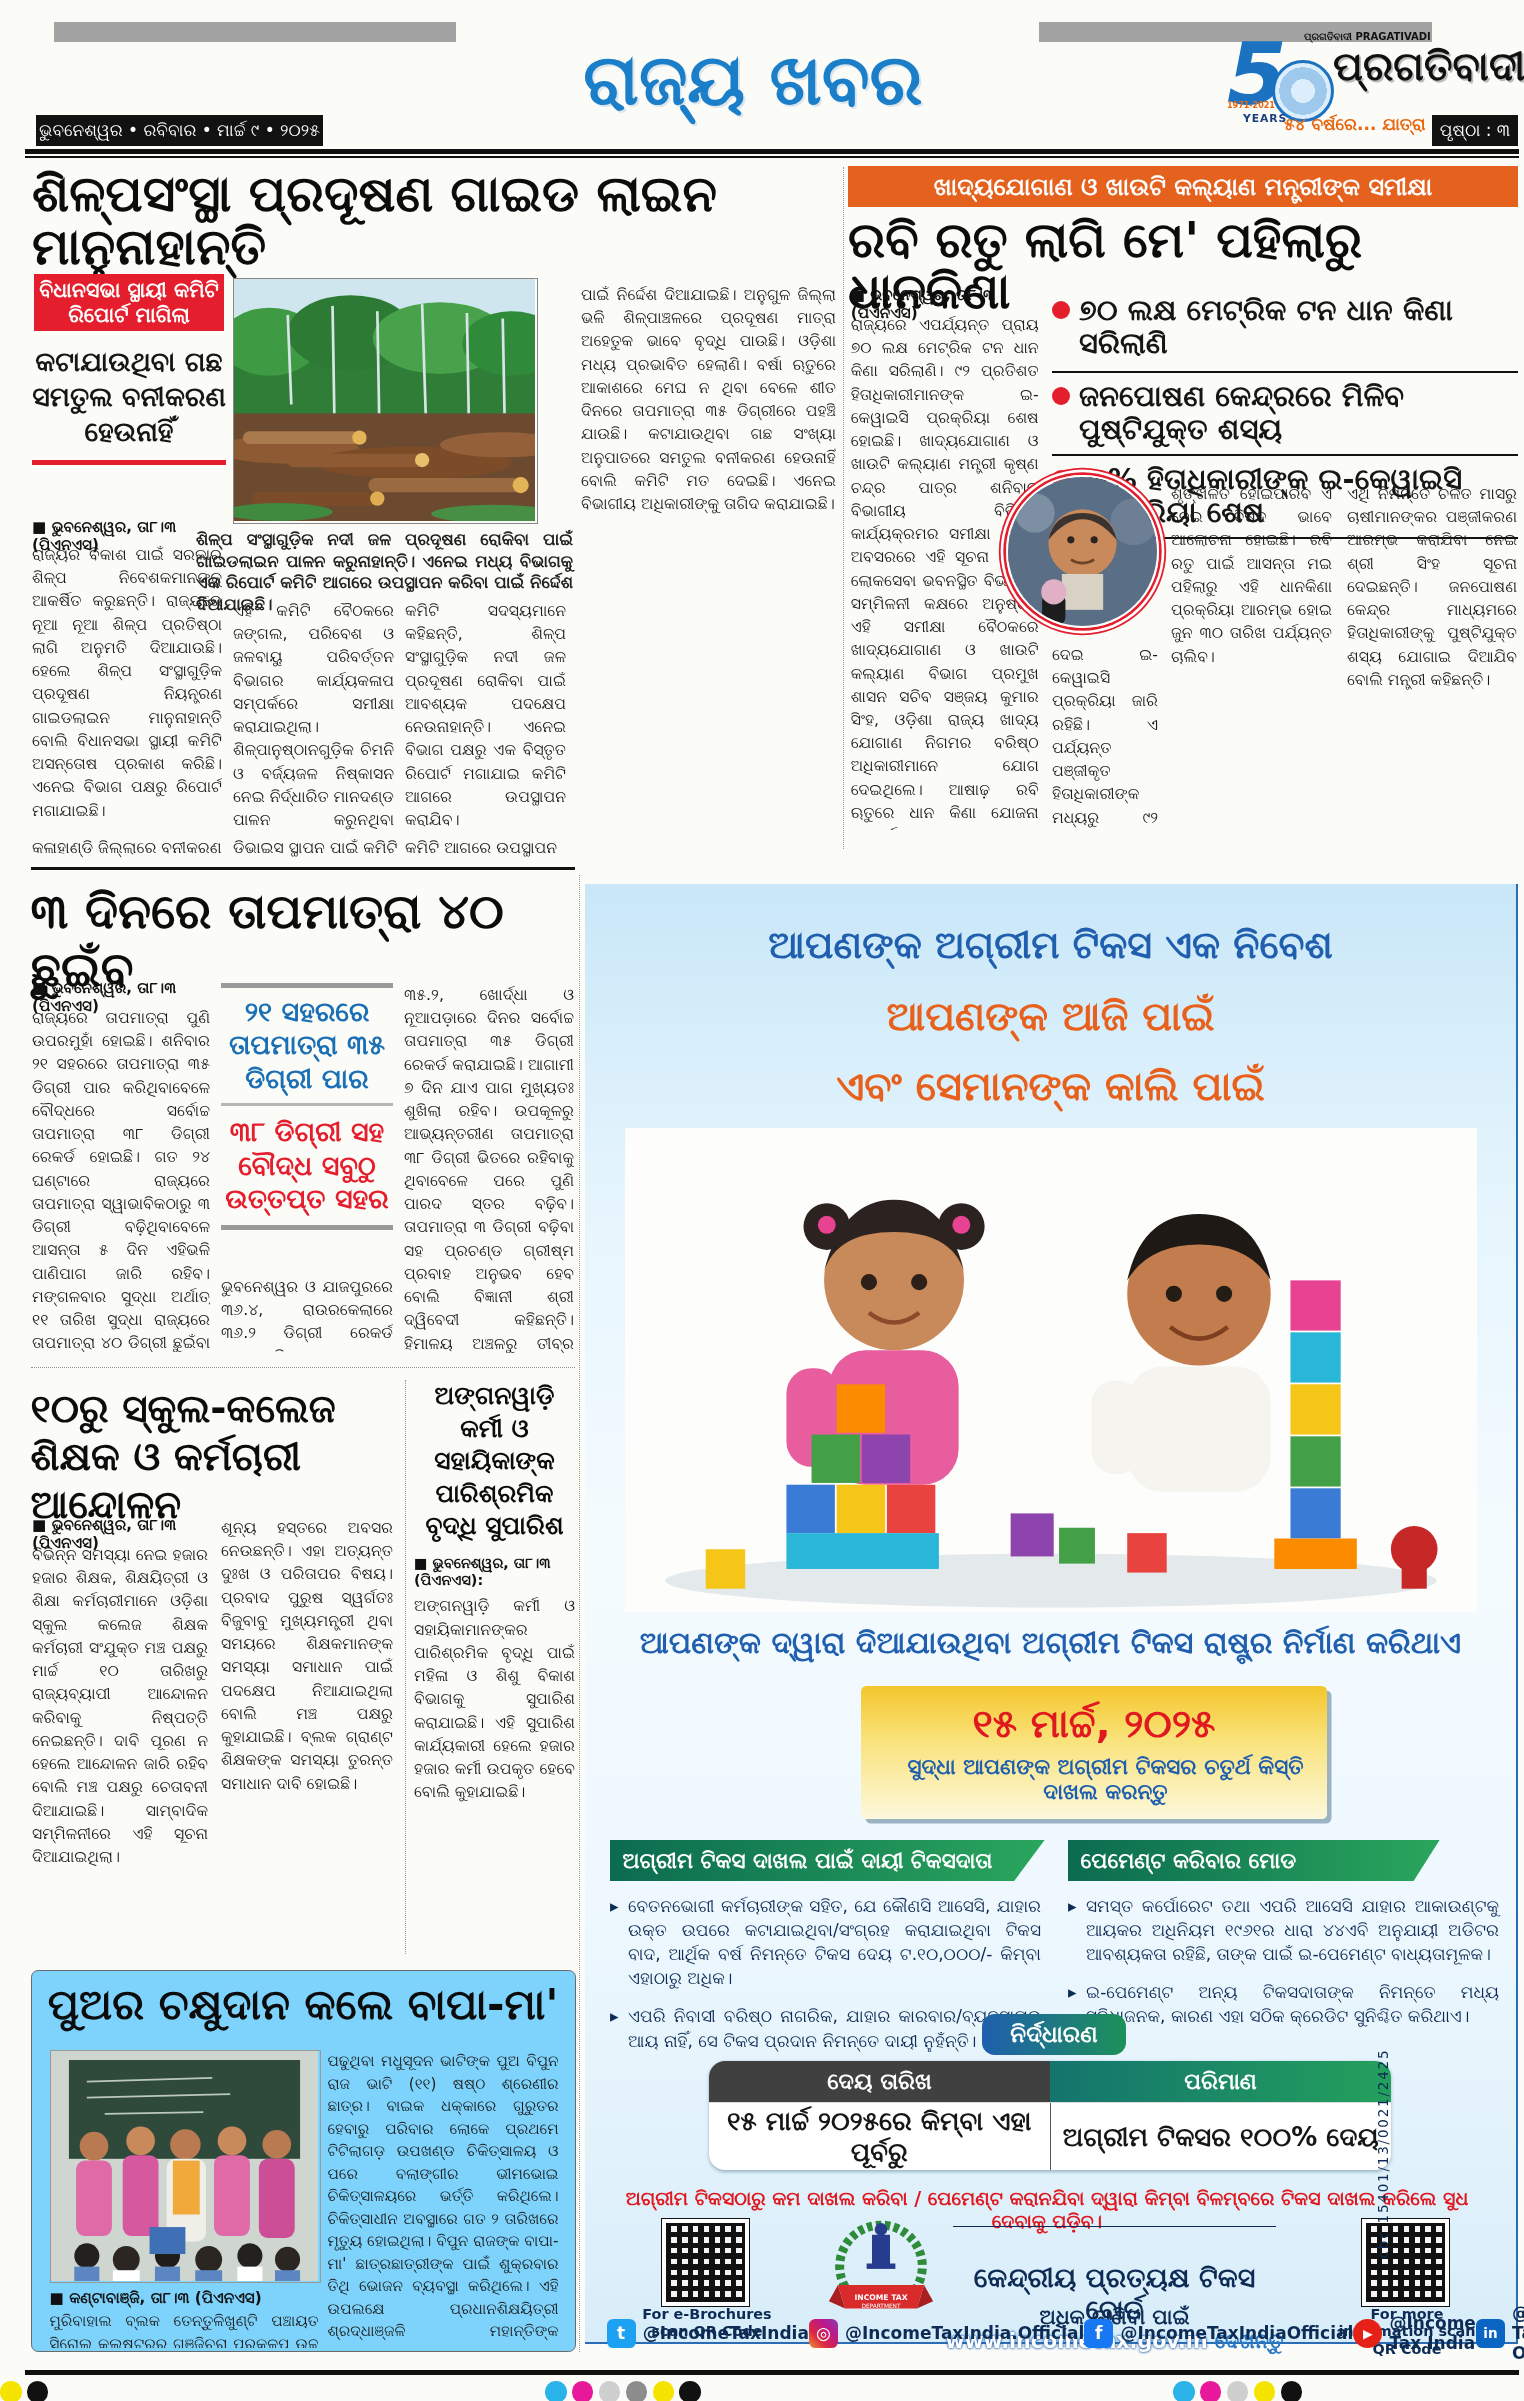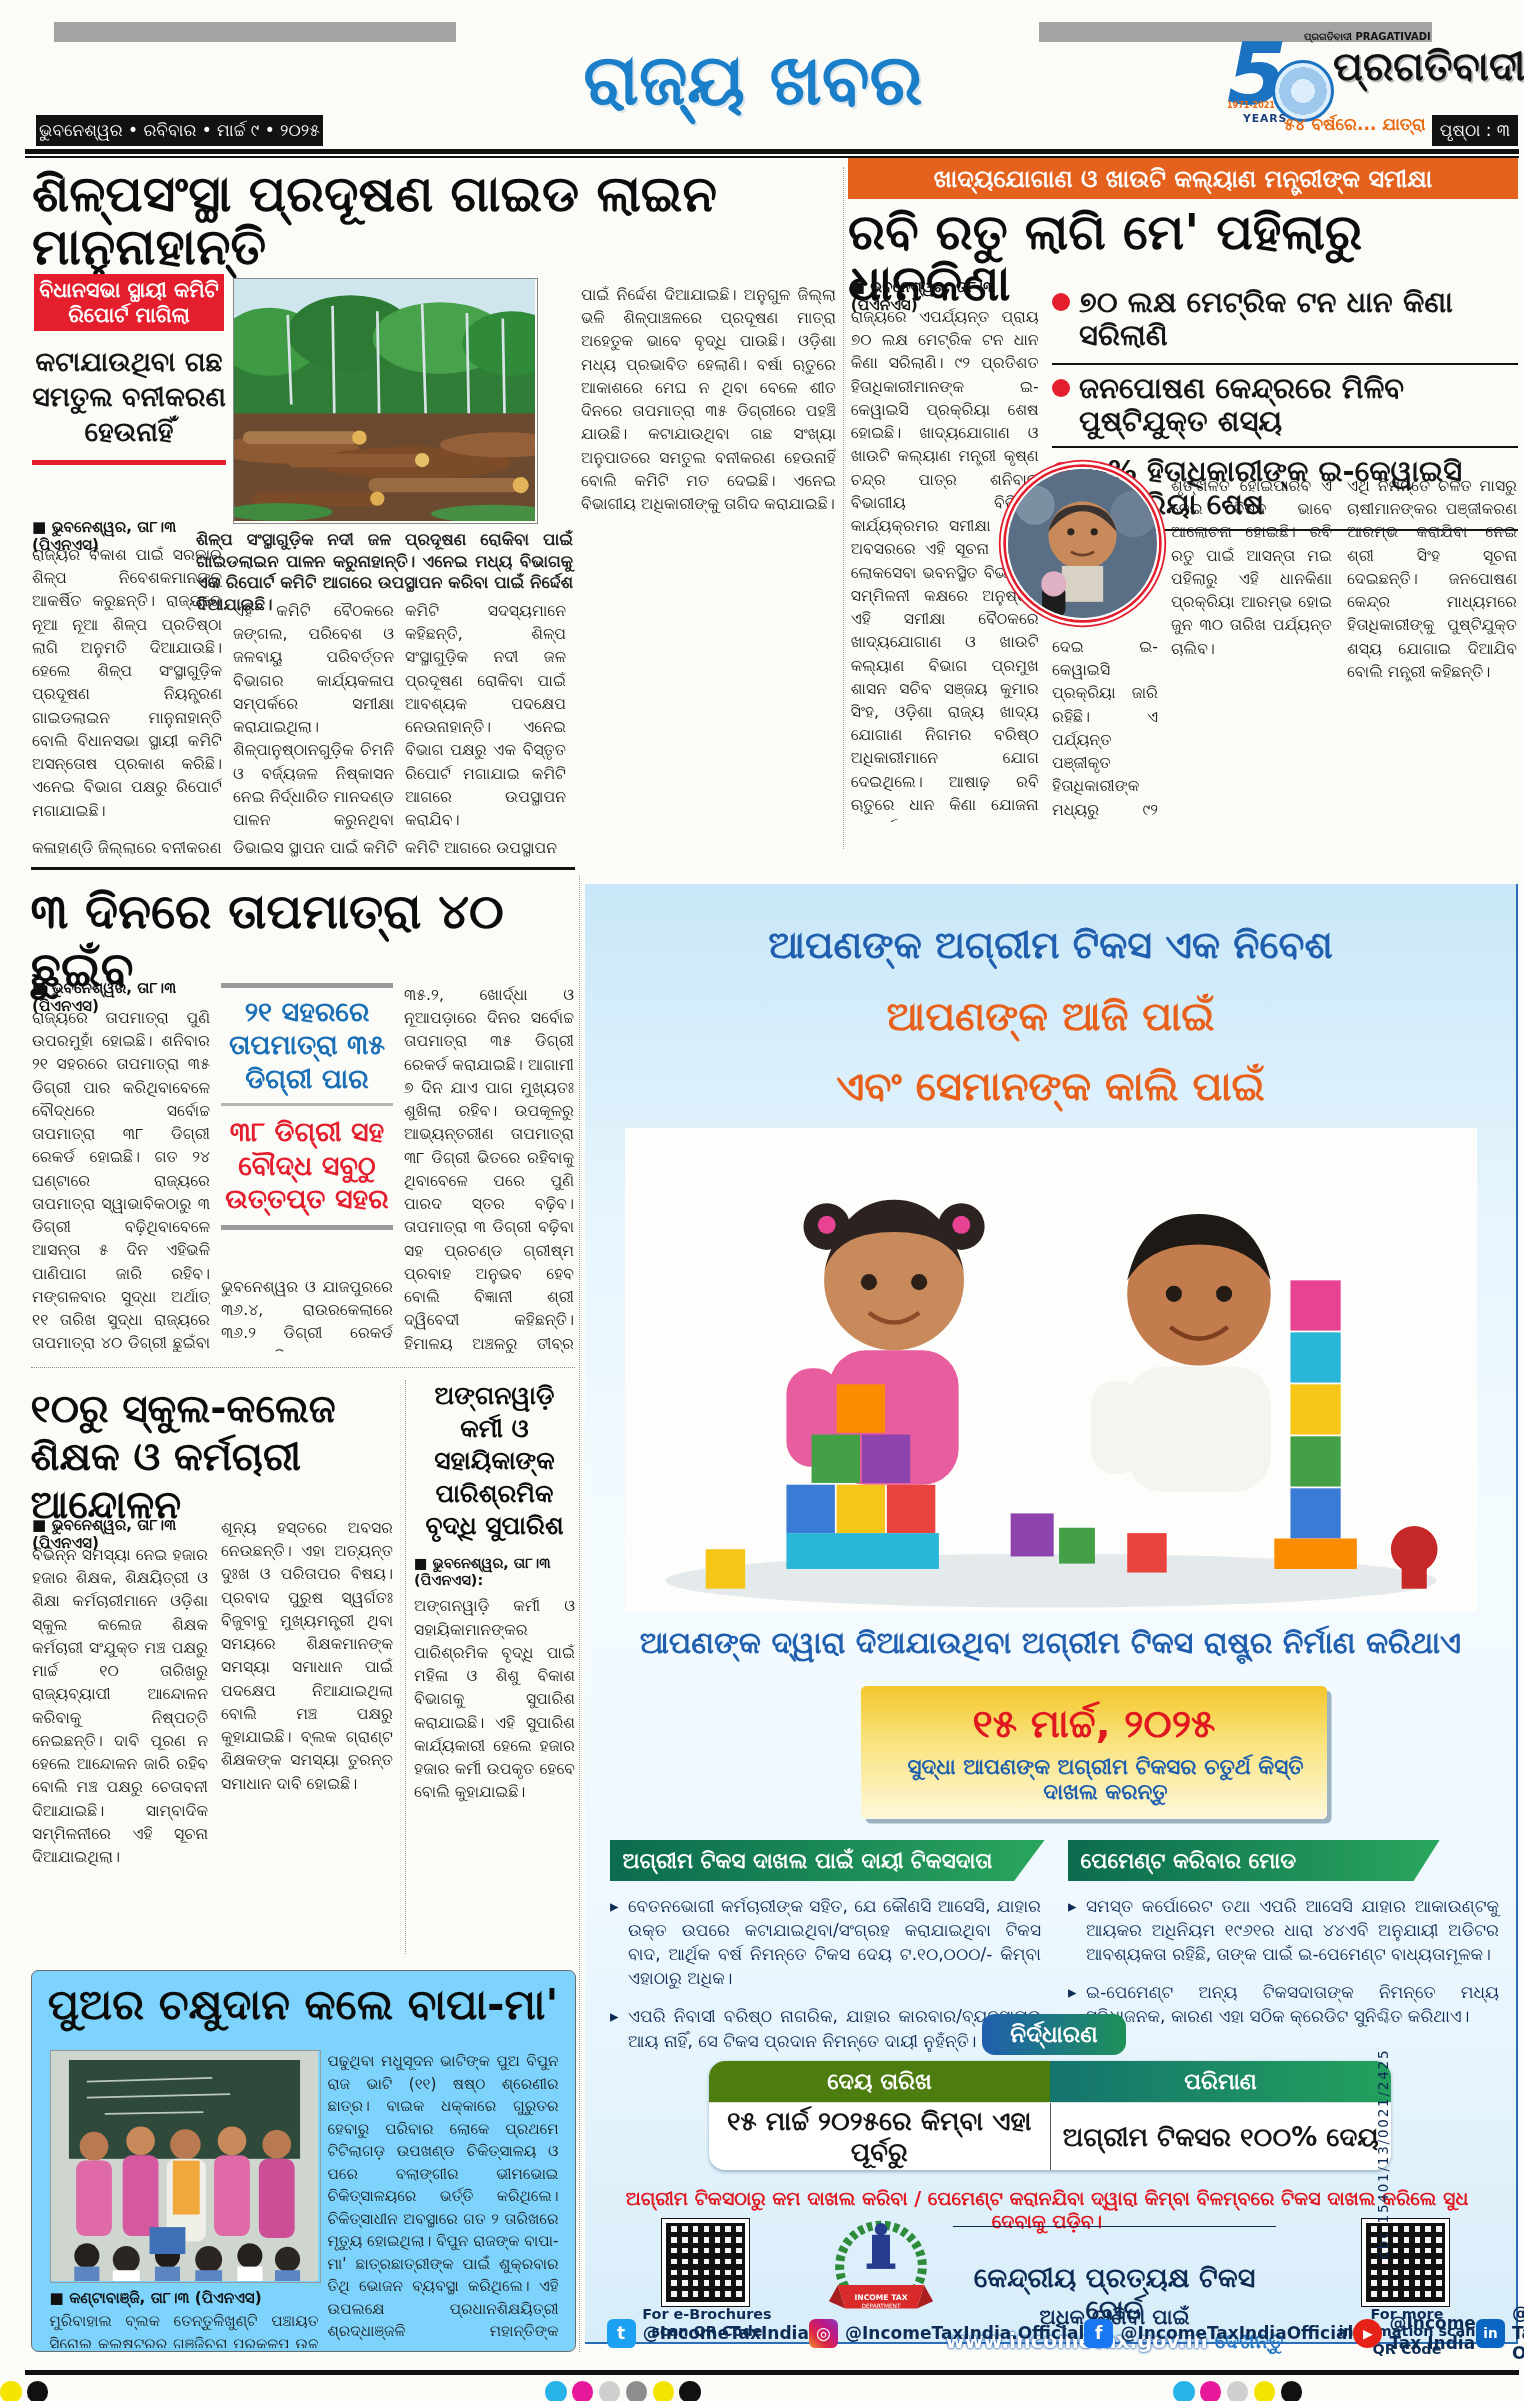--- a/index.html
+++ b/index.html
@@ -108,21 +108,21 @@
   <div class="abs col-text just" style="left:405px;top:438px;width:161px;height:233px;">କମିଟି ସଦସ୍ୟମାନେ କହିଛନ୍ତି, ଶିଳ୍ପ ସଂସ୍ଥାଗୁଡ଼ିକ ନଦୀ ଜଳ ପ୍ରଦୂଷଣ ରୋକିବା ପାଇଁ ଆବଶ୍ୟକ ପଦକ୍ଷେପ ନେଉନାହାନ୍ତି। ଏନେଇ ବିଭାଗ ପକ୍ଷରୁ ଏକ ବିସ୍ତୃତ ରିପୋର୍ଟ ମଗାଯାଇ କମିଟି ଆଗରେ ଉପସ୍ଥାପନ କରାଯିବ।</div>
   <div class="abs col-text just" style="left:581px;top:122px;width:255px;height:549px;">ପାଇଁ ନିର୍ଦ୍ଦେଶ ଦିଆଯାଇଛି। ଅନୁଗୁଳ ଜିଲ୍ଲା ଭଳି ଶିଳ୍ପାଞ୍ଚଳରେ ପ୍ରଦୂଷଣ ମାତ୍ରା ଅହେତୁକ ଭାବେ ବୃଦ୍ଧି ପାଉଛି। ଓଡ଼ିଶା ମଧ୍ୟ ପ୍ରଭାବିତ ହେଲାଣି। ବର୍ଷା ଋତୁରେ ଆକାଶରେ ମେଘ ନ ଥିବା ବେଳେ ଶୀତ ଦିନରେ ତାପମାତ୍ରା ୩୫ ଡିଗ୍ରୀରେ ପହଞ୍ଚି ଯାଉଛି। କଟାଯାଉଥିବା ଗଛ ସଂଖ୍ୟା ଅନୁପାତରେ ସମତୁଲ ବନୀକରଣ ହେଉନାହିଁ ବୋଲି କମିଟି ମତ ଦେଇଛି। ଏନେଇ ବିଭାଗୀୟ ଅଧିକାରୀଙ୍କୁ ତାଗିଦ କରାଯାଇଛି।</div>
 
   <div class="abs col-text" style="left:32px;top:675px;width:190px;height:25px;">କଳାହାଣ୍ଡି ଜିଲ୍ଲାରେ ବନୀକରଣ ପାଇଁ</div>
   <div class="abs col-text" style="left:233px;top:675px;width:170px;height:25px;">ଡିଭାଇସ ସ୍ଥାପନ ପାଇଁ କମିଟି ସୁପାରିଶ</div>
   <div class="abs col-text" style="left:405px;top:675px;width:167px;height:25px;">କମିଟି ଆଗରେ ଉପସ୍ଥାପନ</div>
 </div>
 
 <div class="abs dotted-v" style="left:843px;top:167px;height:682px;"></div>
 
-<div class="abs" style="left:848px;top:151px;width:673px;height:709px;">
+<div class="abs" style="left:848px;top:159px;width:673px;height:709px;">
   <div class="abs center" style="left:0;top:7.2px;width:670px;height:41px;background:#e4611e;color:#fff;font-size:24px;font-weight:bold;
               display:flex;align-items:center;justify-content:center;">ଖାଦ୍ୟଯୋଗାଣ ଓ ଖାଉଟି କଲ୍ୟାଣ ମନ୍ତ୍ରୀଙ୍କ ସମୀକ୍ଷା</div>
   <div class="abs headline" style="left:0;top:56px;width:670px;font-size:49px;line-height:1.05;">ରବି ରତୁ ଲାଗି ମେ' ପହିଲାରୁ ଧାନକିଣା</div>
   <div class="abs byline" style="left:2.7px;top:127px;width:197px;">■ ଭୁବନେଶ୍ୱର, ତା୮।୩ (ପିଏନଏସ)</div>
   <div class="abs col-text just" style="left:2.7px;top:154px;width:188px;height:517px;">ରାଜ୍ୟରେ ଏପର୍ଯ୍ୟନ୍ତ ପ୍ରାୟ ୭୦ ଲକ୍ଷ ମେଟ୍ରିକ ଟନ ଧାନ କିଣା ସରିଲାଣି। ୯୨ ପ୍ରତିଶତ ହିତାଧିକାରୀମାନଙ୍କ ଇ-କେୱାଇସି ପ୍ରକ୍ରିୟା ଶେଷ ହୋଇଛି। ଖାଦ୍ୟଯୋଗାଣ ଓ ଖାଉଟି କଲ୍ୟାଣ ମନ୍ତ୍ରୀ କୃଷ୍ଣ ଚନ୍ଦ୍ର ପାତ୍ର ଶନିବାର ବିଭାଗୀୟ ବିଭିନ୍ନ କାର୍ଯ୍ୟକ୍ରମର ସମୀକ୍ଷା କରିବା ଅବସରରେ ଏହି ସୂଚନା ମିଳିଛି। ଲୋକସେବା ଭବନସ୍ଥିତ ବିଭାଗୀୟ ସମ୍ମିଳନୀ କକ୍ଷରେ ଅନୁଷ୍ଠିତ ଏହି ସମୀକ୍ଷା ବୈଠକରେ ଖାଦ୍ୟଯୋଗାଣ ଓ ଖାଉଟି କଲ୍ୟାଣ ବିଭାଗ ପ୍ରମୁଖ ଶାସନ ସଚିବ ସଞ୍ଜୟ କୁମାର ସିଂହ, ଓଡ଼ିଶା ରାଜ୍ୟ ଖାଦ୍ୟ ଯୋଗାଣ ନିଗମର ବରିଷ୍ଠ ଅଧିକାରୀମାନେ ଯୋଗ ଦେଇଥିଲେ। ଆଷାଢ଼ ରବି ଋତୁରେ ଧାନ କିଣା ଯୋଜନା ସମ୍ପର୍କରେ ଆଲୋଚନା ହୋଇଥିଲା।</div>
 
   <div class="abs" style="left:204px;top:135px;width:466px;">
     <div style="display:flex;align-items:flex-start;border-bottom:2.7px solid #111;padding-bottom:10px;margin-bottom:7.2px;">
       <span style="width:18px;height:18px;border-radius:50%;background:#e41e2d;flex:none;margin:7.2px 9px 0 0;"></span>
       <span style="font-size:29px;font-weight:bold;line-height:1.15;">୭୦ ଲକ୍ଷ ମେଟ୍ରିକ ଟନ ଧାନ କିଣା ସରିଲାଣି</span>
@@ -327,21 +327,21 @@
       <div class="adbullet">ସମସ୍ତ କର୍ପୋରେଟ ତଥା ଏପରି ଆସେସି ଯାହାର ଆକାଉଣ୍ଟକୁ ଆୟକର ଅଧିନିୟମ ୧୯୬୧ର ଧାରା ୪୪ଏବି ଅନୁଯାୟୀ ଅଡିଟର ଆବଶ୍ୟକତା ରହିଛି, ତାଙ୍କ ପାଇଁ ଇ-ପେମେଣ୍ଟ ବାଧ୍ୟତାମୂଳକ।</div>
       <div class="adbullet">ଇ-ପେମେଣ୍ଟ ଅନ୍ୟ ଟିକସଦାତାଙ୍କ ନିମନ୍ତେ ମଧ୍ୟ ସୁବିଧାଜନକ, କାରଣ ଏହା ସଠିକ କ୍ରେଡିଟ ସୁନିଶ୍ଚିତ କରିଥାଏ।</div>
     </div>
   </div>
 
   <div class="abs center" style="left:397px;top:1130px;width:144px;height:41px;border-radius:12.6px;color:#fff;font-size:23px;font-weight:bold;
               line-height:41px;background:linear-gradient(90deg,#1f5fae,#1d9158);">ନିର୍ଦ୍ଧାରଣ</div>
 
   <div class="abs" style="left:124px;top:1177px;width:682px;height:109px;background:#fff;border-radius:16px;overflow:hidden;box-shadow:0 1.8px 3.6px #9ab4c4;">
     <div style="display:flex;height:41px;">
-      <div class="center white" style="width:50%;background:#4d7c0f;font-size:22.4px;font-weight:bold;line-height:41px;">ଦେୟ ତାରିଖ</div>
+      <div class="center white" style="width:50%;background:#404040;font-size:22.4px;font-weight:bold;line-height:41px;">ଦେୟ ତାରିଖ</div>
       <div class="center white" style="width:50%;background:linear-gradient(90deg,#14746e,#23a05c);font-size:22.4px;font-weight:bold;line-height:41px;">ପରିମାଣ</div>
     </div>
     <div style="display:flex;height:68px;border-top:0.9px solid #ddd;">
       <div class="center" style="width:50%;font-size:26px;font-weight:bold;display:flex;align-items:center;justify-content:center;border-right:1.8px solid #555;">୧୫ ମାର୍ଚ୍ଚ ୨୦୨୫ରେ କିମ୍ବା ଏହା ପୂର୍ବରୁ</div>
       <div class="center" style="width:50%;font-size:26px;font-weight:bold;display:flex;align-items:center;justify-content:center;">ଅଗ୍ରୀମ ଟିକସର ୧୦୦% ଦେୟ</div>
     </div>
   </div>
 
   <div class="abs center" style="left:18px;top:1303px;width:888px;font-size:19px;font-weight:bold;color:#e0181f;">ଅଗ୍ରୀମ ଟିକସଠାରୁ କମ ଦାଖଲ କରିବା / ପେମେଣ୍ଟ କରାନଯିବା ଦ୍ୱାରା କିମ୍ବା ବିଳମ୍ବରେ ଟିକସ ଦାଖଲ କରିଲେ ସୁଧ ଦେବାକୁ ପଡ଼ିବ।</div>
 

